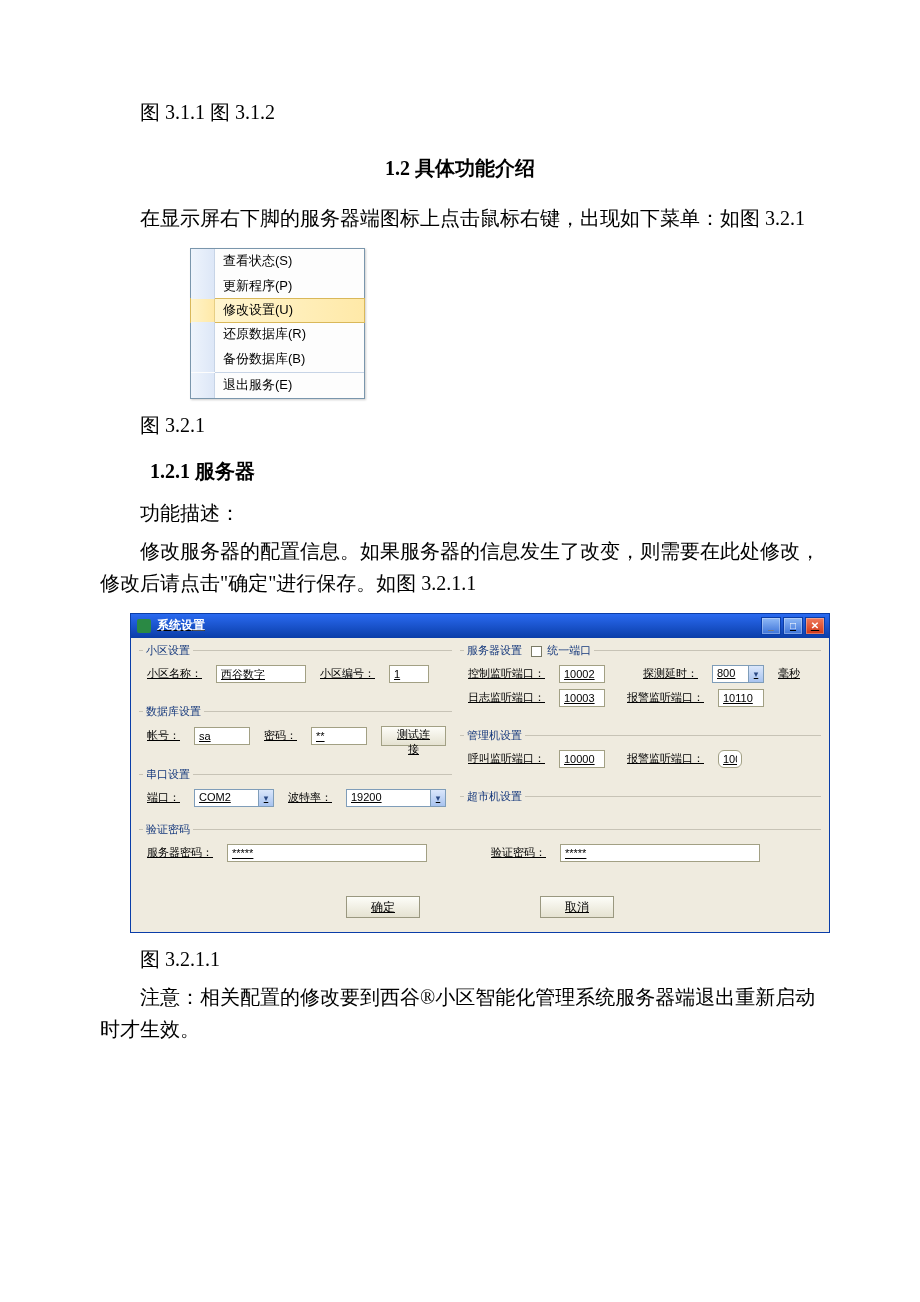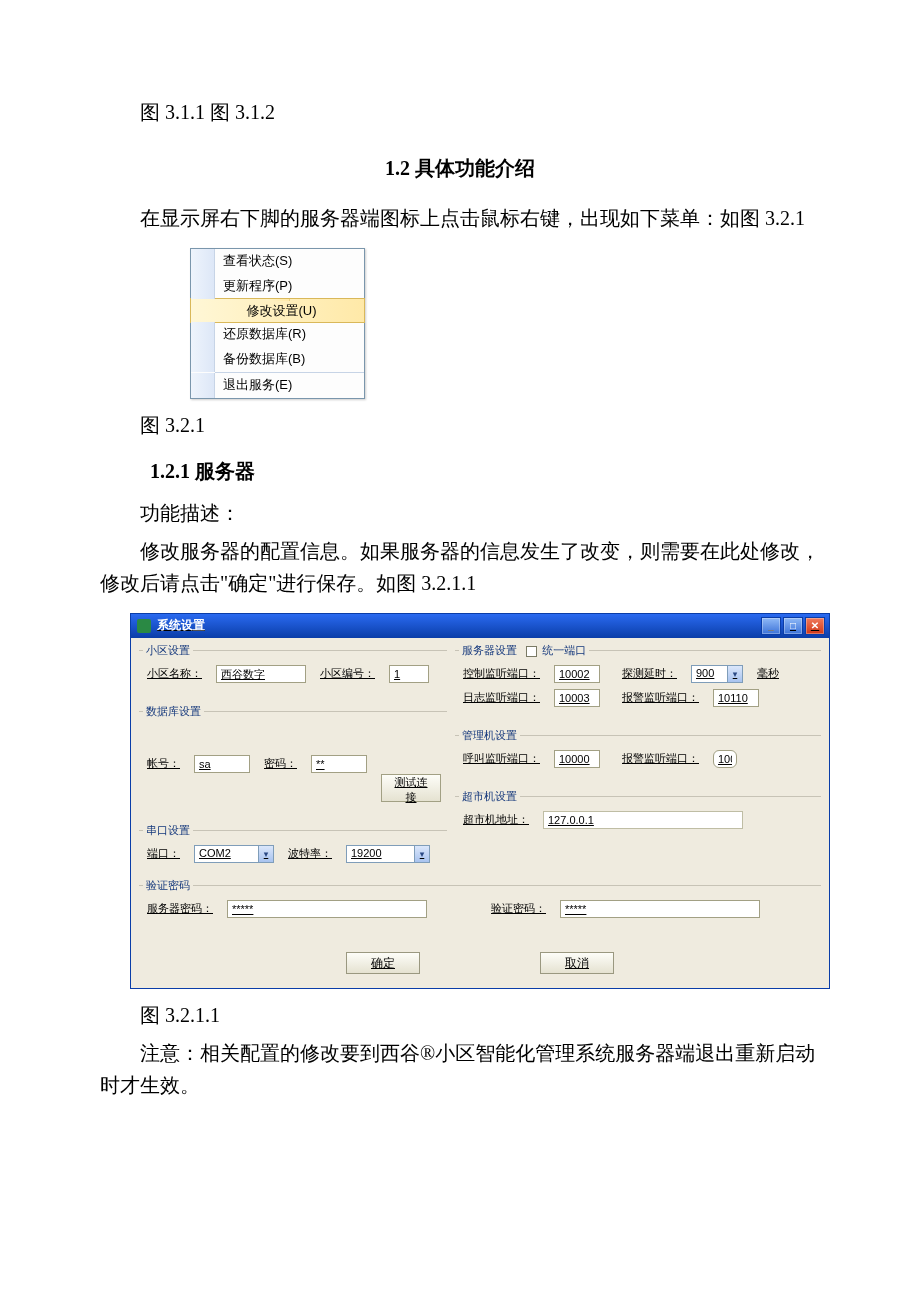--- a/index.html
+++ b/index.html
@@ -54,21 +54,20 @@
   }
   .ctx-label { padding-left: 8px; }
   .ctx-item.sel .ctx-gutter {
     background: linear-gradient(to right, #fff3c8, #ffe9a8);
     border-right: 1px solid #e7cf85;
   }
   .ctx-item.sel {
     background: linear-gradient(to right, #fff7d6, #ffe9a8);
     border: 1px solid #d9b85a;
     margin: -1px;
-    flex-direction: column;
   }
   .ctx-sep {
     height: 1px;
     margin-left: 24px;
     background: #c7d4e6;
   }
 
   
   .dlg-wrap { margin: 14px 0 10px 30px; width: 700px; }
   .dlg {
@@ -140,28 +139,27 @@
   .txt {
     height: 18px;
     border: 1px solid #a2a084;
     background: #fff;
     font-size: 11px;
     padding: 0 4px;
     font-family: inherit;
   }
   .txt.light { border-color: #bfbda4; }
   .btn {
-    height: 28px;
+    height: 20px;
     border: 1px solid #a2a084;
     background: linear-gradient(to bottom, #fdfdf8, #e5e2d1);
     font-size: 11px;
     padding: 0 10px;
     font-family: inherit;
     cursor: pointer;
-    margin-top: 48px;
   }
   .sel-dd {
     height: 18px;
     border: 1px solid #7f9db9;
     background: #fff;
     display: flex; align-items: center;
   }
   .sel-dd .sel-val { flex:1; padding: 0 4px; font-size: 11px; }
   .dd-arrow {
     width: 15px; height: 16px;
@@ -285,43 +283,43 @@
 
             <div class="fieldset">
               <div class="legend">串口设置</div>
               <div class="row">
                 <span class="lbl">端口：</span>
                 <div class="sel-dd" style="width:80px">
                   <span class="sel-val">COM2</span>
                   <span class="dd-arrow">▾</span>
                 </div>
                 <span class="lbl">波特率：</span>
-                <div class="sel-dd" style="width:84px">
+                <div class="sel-dd" style="width:100px">
                   <span class="sel-val">19200</span>
                   <span class="dd-arrow">▾</span>
                 </div>
               </div>
             </div>
 
           </div>
 
           <div class="dlg-col right">
 
             <div class="fieldset">
               <div class="legend">
                 <span>服务器设置</span>
                 <span class="chk"></span>
                 <span>统一端口</span>
               </div>
               <div class="row">
                 <span class="lbl">控制监听端口：</span>
                 <input class="txt" style="width: 46px;" value="10002">
-                <span class="lbl" style="margin-left:8px">探测延时：</span>
+                <span class="lbl" style="margin-left:24px">探测延时：</span>
                 <div class="sel-dd" style="width:52px">
-                  <span class="sel-val">900</span>
+                  <span class="sel-val">800</span>
                   <span class="dd-arrow">▾</span>
                 </div>
                 <span class="lbl">毫秒</span>
               </div>
               <div class="row">
                 <span class="lbl">日志监听端口：</span>
                 <input class="txt" style="width: 46px;" value="10003">
                 <span class="lbl" style="margin-left:8px">报警监听端口：</span>
                 <input class="txt" style="width: 46px;" value="10110">
               </div>
@@ -332,24 +330,20 @@
               <div class="row">
                 <span class="lbl">呼叫监听端口：</span>
                 <input class="txt" style="width: 46px;" value="10000">
                 <span class="lbl" style="margin-left:8px">报警监听端口：</span>
                 <input class="txt" style="width: 24px; border-radius: 6px;" value="10001">
               </div>
             </div>
 
             <div class="fieldset">
               <div class="legend">超市机设置</div>
-              <div class="row">
-                <span class="lbl">超市机地址：</span>
-                <input class="txt light" style="width: 200px;" value="127.0.0.1">
-              </div>
             </div>
 
           </div>
         </div>
 
         <div class="dlg-fullrow">
           <div class="fieldset">
             <div class="legend">验证密码</div>
             <div class="row">
               <span class="lbl">服务器密码：</span>

